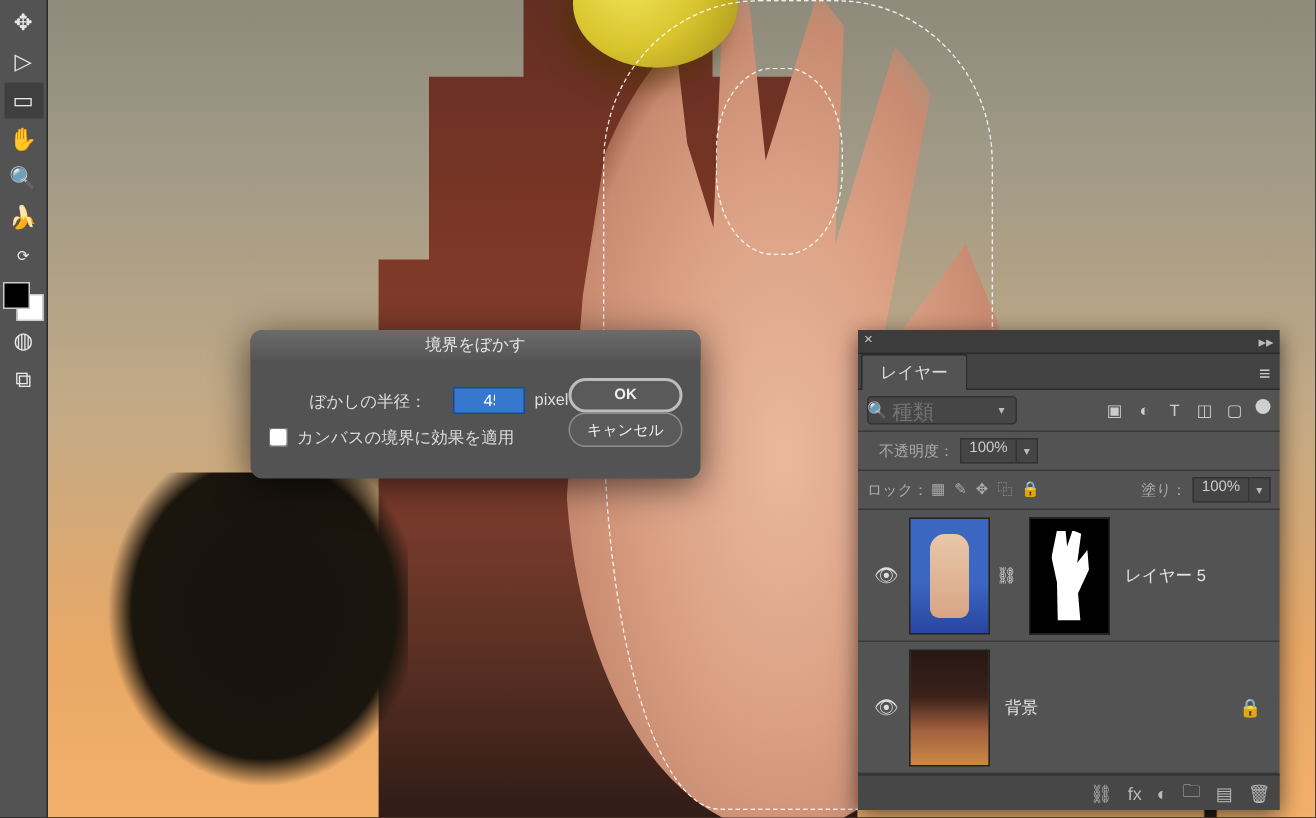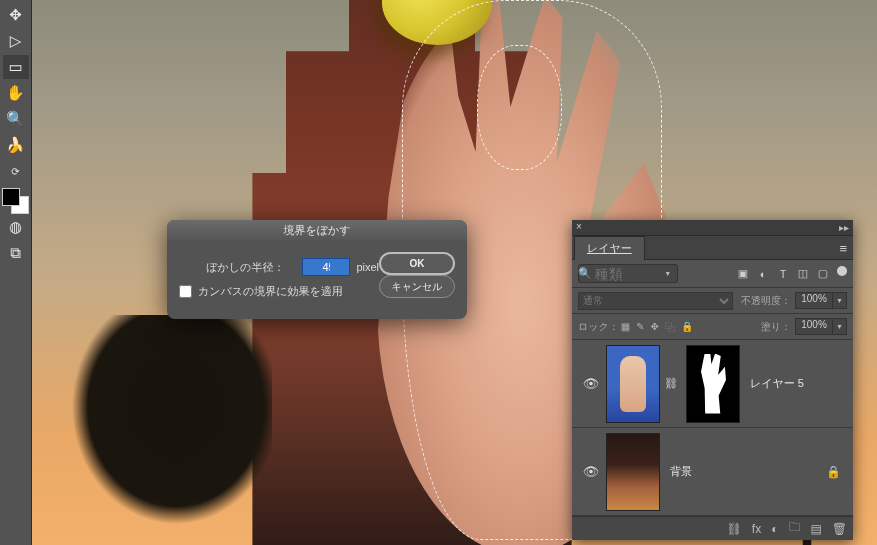--- a/index.html
+++ b/index.html
@@ -59,21 +59,21 @@
   .row input[type=checkbox]{ width:13px; height:13px; margin-right:6px; accent-color:#888;}
 
   
   .panel{ position:absolute; left:572px; top:220px; width:281px; height:320px;
           background:#535353; box-shadow:0 3px 14px rgba(0,0,0,.6);}
   .ptab-strip{height:16px; background:#3c3c3c; border-bottom:1px solid #2a2a2a; position:relative;}
   .ptab-strip .x{position:absolute; left:4px; top:1px; color:#ccc; font-size:10px;}
   .ptab-strip .mnu{position:absolute; right:4px; top:2px; color:#bbb; font-size:10px;}
   .ptabs{height:24px; background:#424242; display:flex; align-items:flex-end; border-bottom:1px solid #2b2b2b; position:relative;}
   .ptab{padding:4px 12px; font-size:11px; color:#ddd; background:#535353; border:1px solid #2a2a2a;
-        border-bottom:none; border-radius:2px 2px 0 0; margin-left:2px; position:relative; top:1px;text-decoration:underline;}
+        border-bottom:none; border-radius:2px 2px 0 0; margin-left:2px; position:relative; top:1px;}
   .ptabs .burger{position:absolute; right:6px; top:5px; color:#ccc; font-size:13px;}
   .pbar{height:28px; display:flex; align-items:center; padding:0 6px; border-bottom:1px solid #383838;}
   .pbar .srch{height:19px; width:100px; background:#464646; border:1px solid #333; border-radius:3px;
         font-size:14px; padding:0 4px 0 16px; color:#ccc; }
   .filtericons{margin-left:auto; display:flex; gap:4px;}
   .fic{ width:16px; height:16px; display:flex; align-items:center; justify-content:center;
         color:#ccc; font-size:11px;}
   .dot{ width:10px; height:10px; border-radius:50%; background:#cfcfcf; margin-left:2px;}
   .blend-row,.lock-row{height:26px; display:flex; align-items:center; padding:0 6px;
         border-bottom:1px solid #383838; font-size:10px; color:#aaa;}
@@ -175,23 +175,20 @@
       <div class="fic">▣</div>
       <div class="fic">◐</div>
       <div class="fic">T</div>
       <div class="fic">◫</div>
       <div class="fic">▢</div>
       <div class="dot"></div>
     </div>
   </div>
 
   <div class="blend-row">
-    <select disabled="">
-      <option>通常</option>
-    </select>
     <span class="bw-lbl">不透明度：</span>
     <div class="pct">100%</div>
     <div class="drop">▾</div>
   </div>
 
   <div class="lock-row">
     <span>ロック：</span>
     <div class="licons">
       <span>▦</span>
       <span>✎</span>

